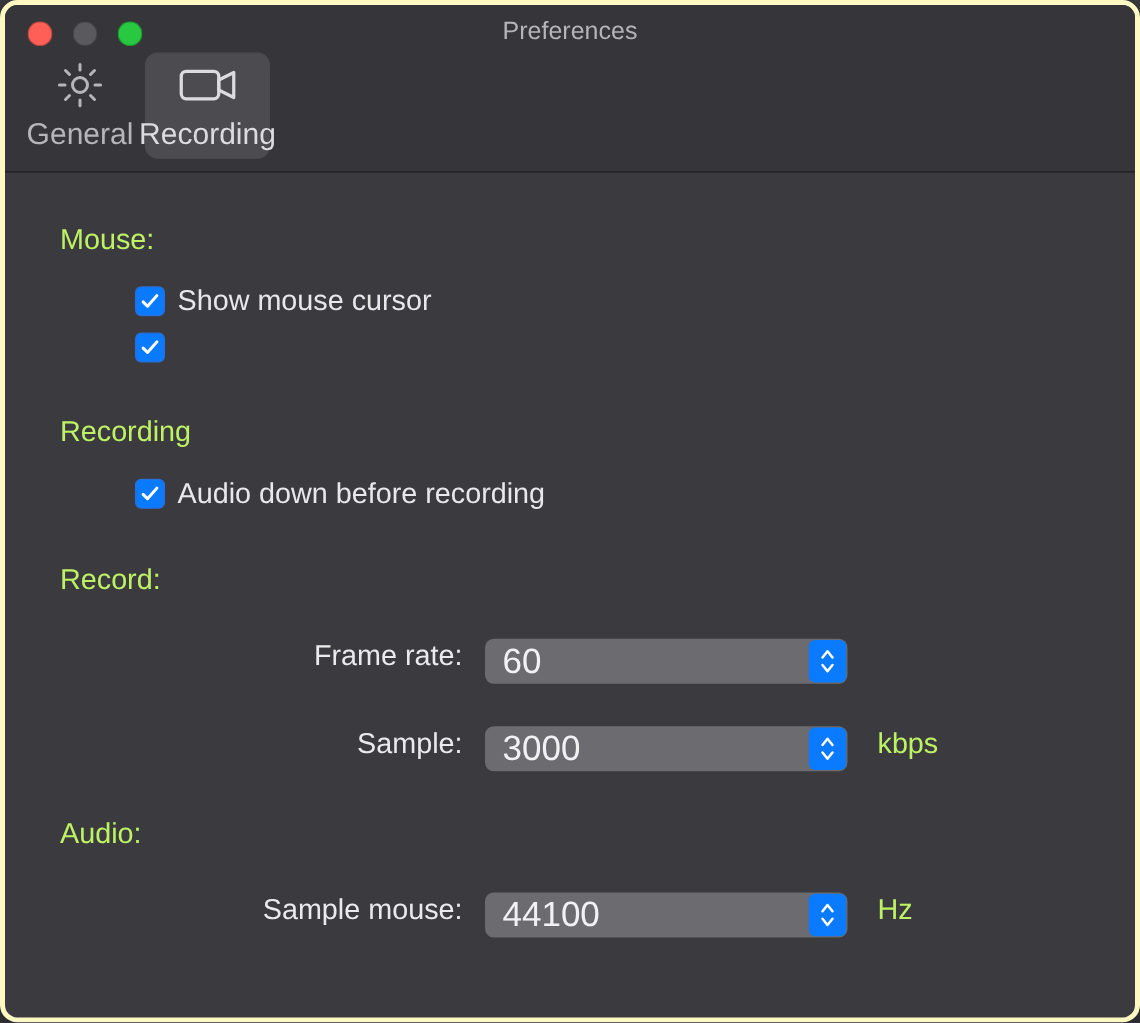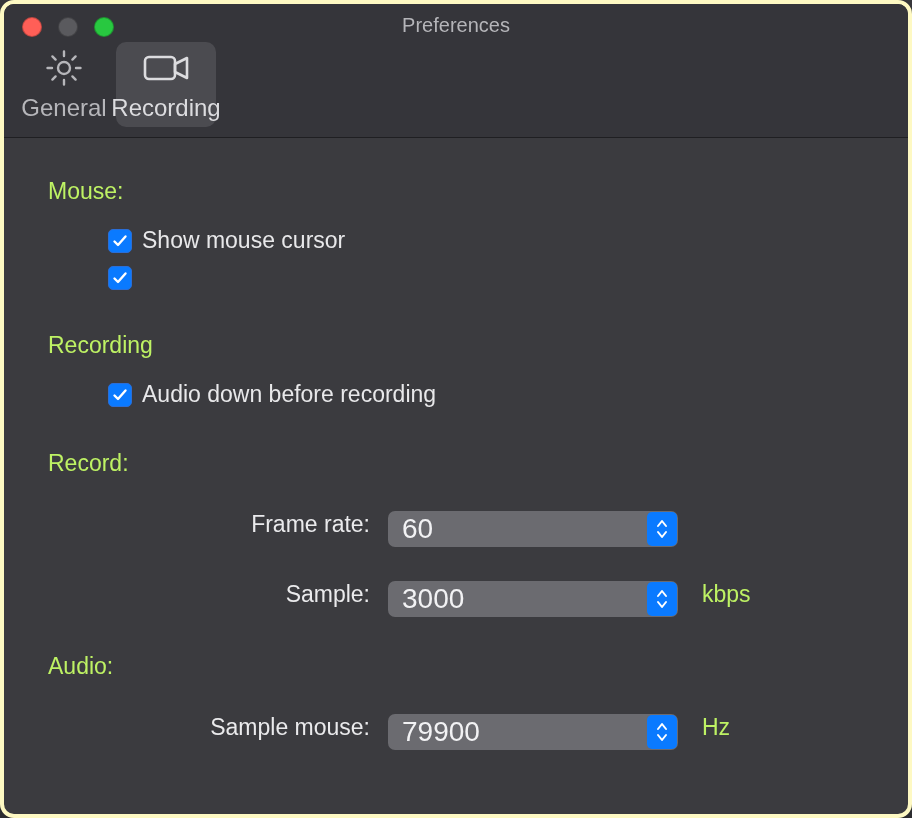--- a/index.html
+++ b/index.html
@@ -270,21 +270,21 @@
         </span>
       </div>
       <div class="field-unit">kbps</div>
     </div>
 
     <div class="section-title">Audio:</div>
 
     <div class="field-row">
       <div class="field-label">Sample mouse:</div>
       <div class="dropdown">
-        <span>79900</span>
+        <span>44100</span>
         <span class="dropdown-arrows">
           <svg width="14" height="22" viewBox="0 0 14 22">
               <path d="M3 8 L7 3 L11 8 M3 14 L7 19 L11 14" fill="none" stroke="#fff" stroke-width="2" stroke-linecap="round" stroke-linejoin="round"></path>
             </svg>
         </span>
       </div>
       <div class="field-unit">Hz</div>
     </div>
 
   </div>

